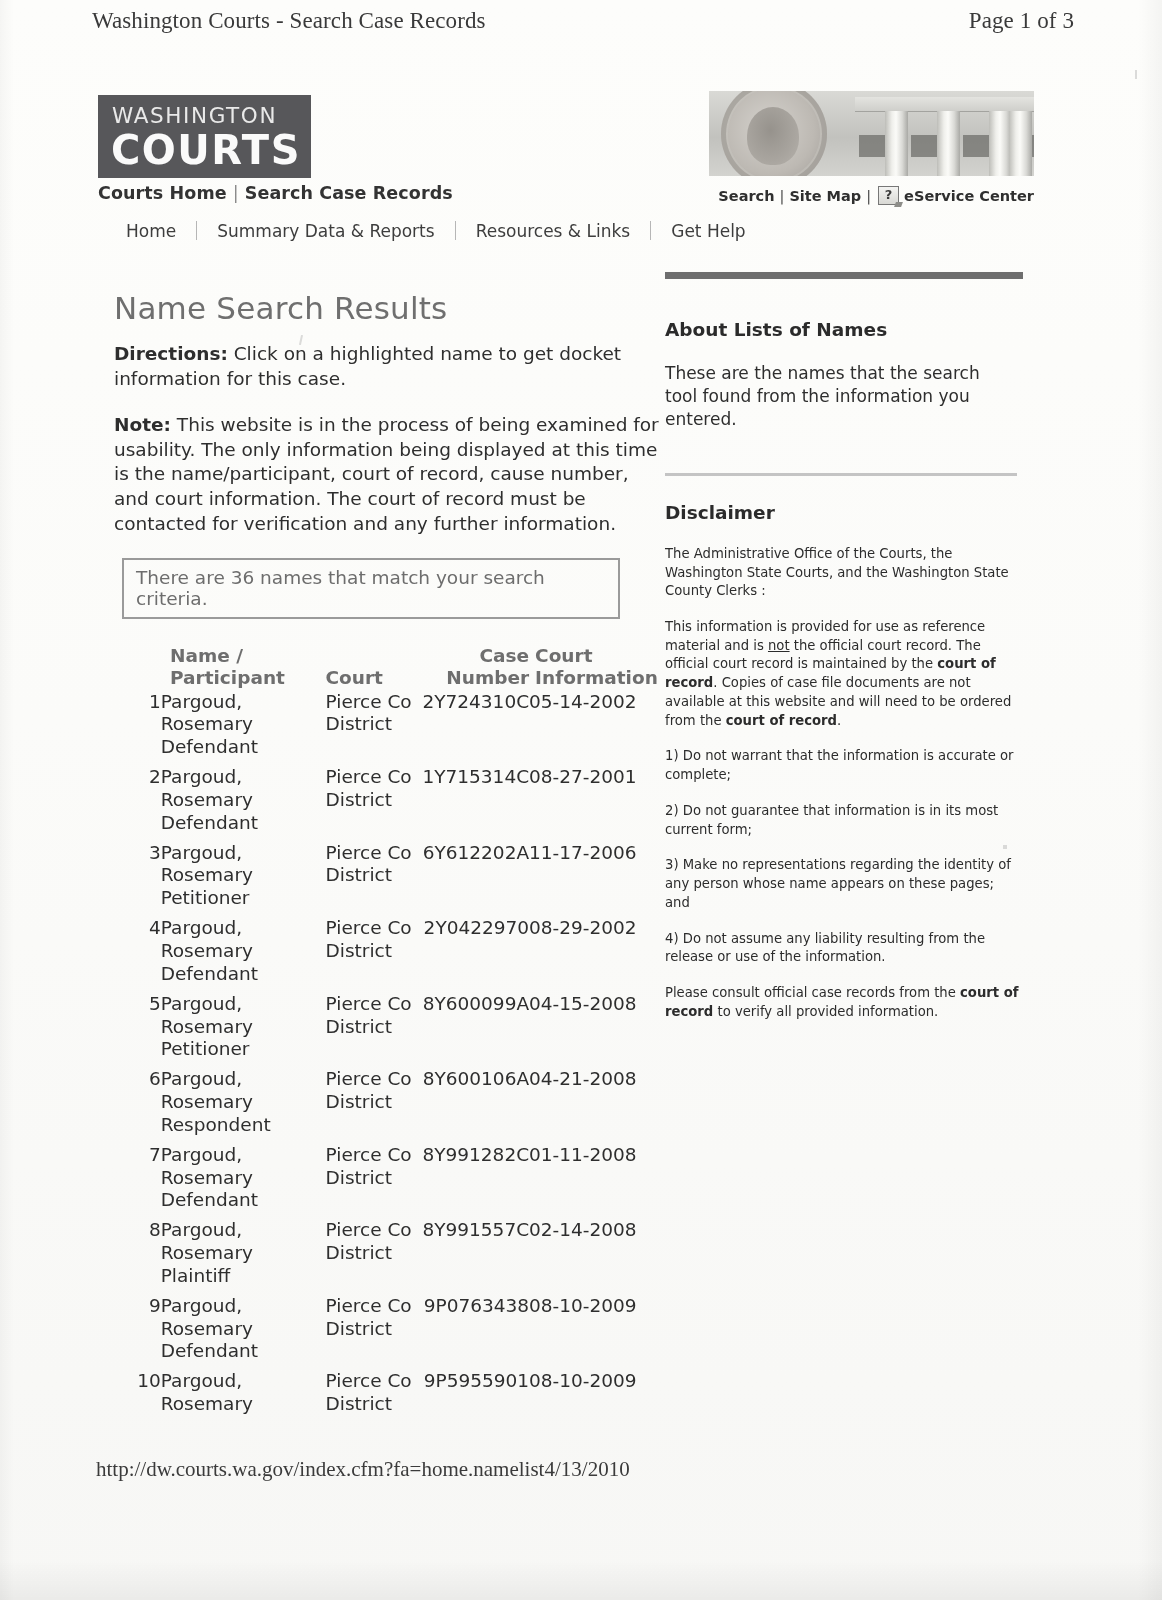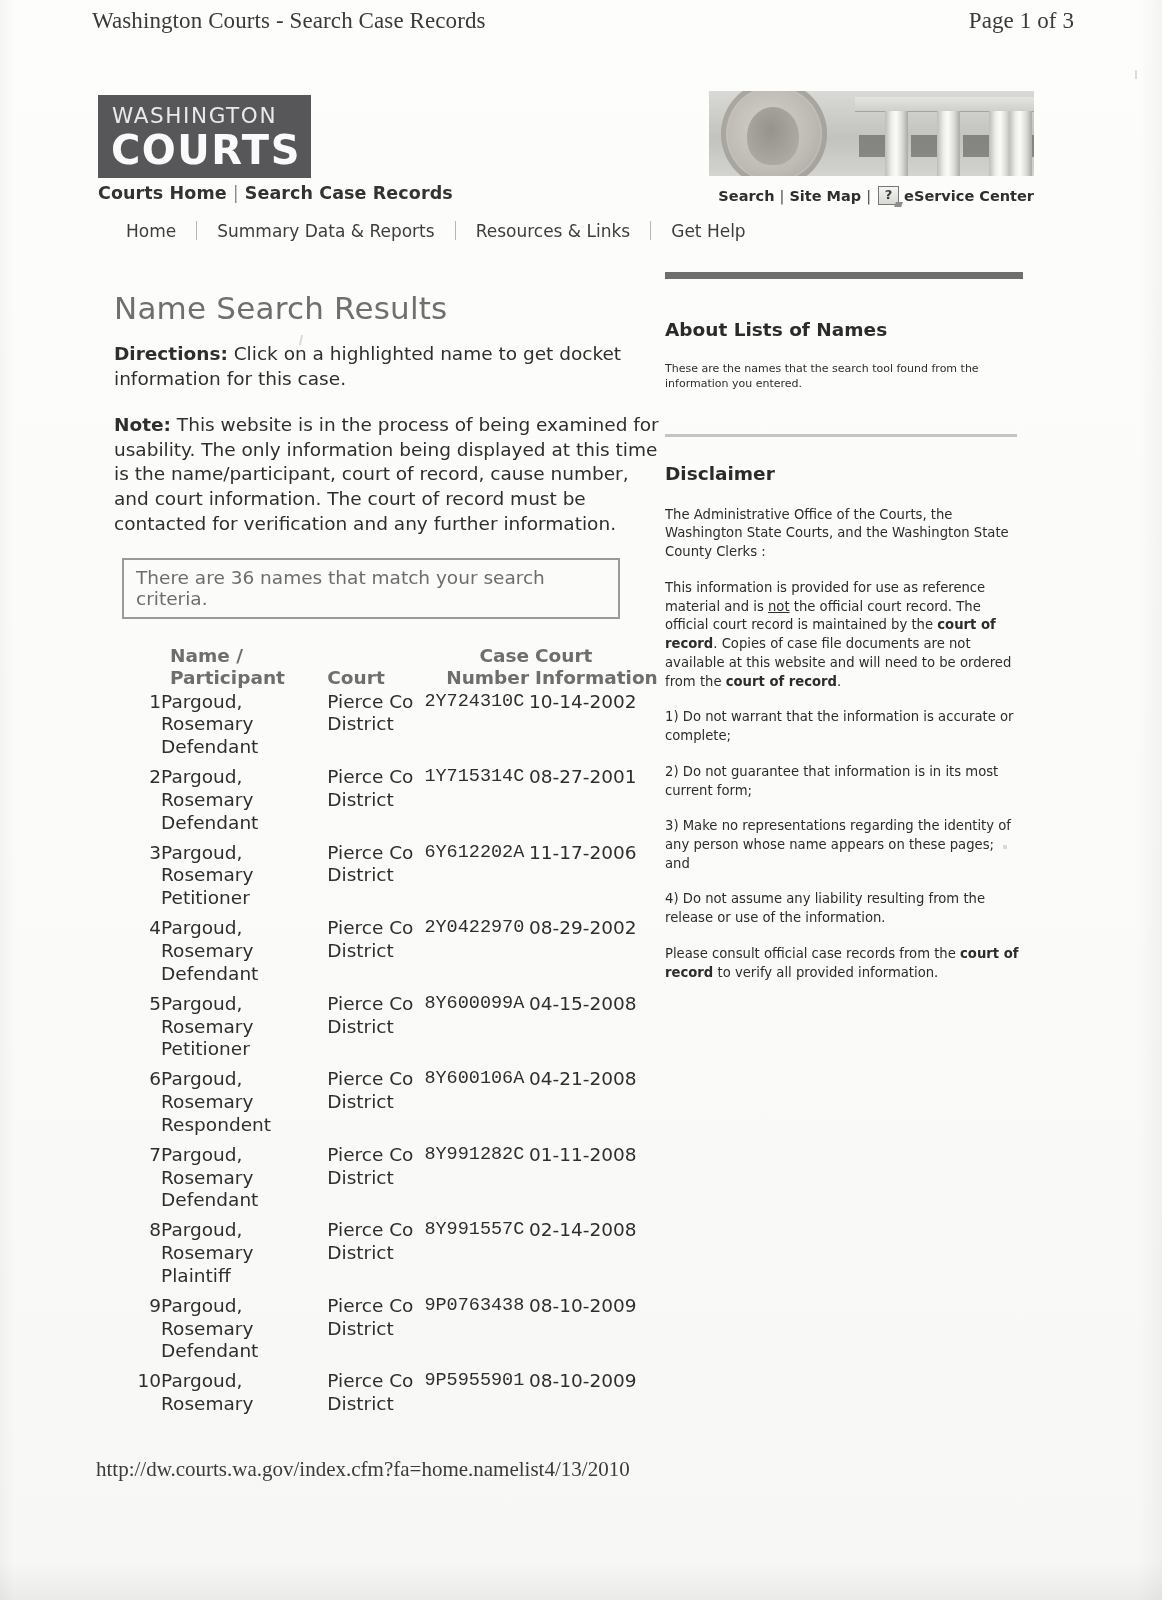--- a/index.html
+++ b/index.html
@@ -295,33 +295,33 @@
     line-height: 1.235;
   }
   td.c-num {
     text-align: right;
     width: 36px;
     padding-right: 6px;
     white-space: nowrap;
   }
   td.c-name { width: 160px; }
   td.c-court { width: 116px; }
-  td.c-case { width: 118px; text-align: center; white-space: nowrap; font-family: Liberation Mono, monospace; }
+  td.c-case { width: 118px; text-align: right; white-space: nowrap; }
   td.c-info { width: 125px; padding-left: 6px; white-space: nowrap; }
   tr.row-spacer td { height: 7px; line-height: 7px; font-size: 1px; }
 
   
   h2.side-head {
     font-size: 18.5px;
     font-weight: bold;
     color: #2b2b2b;
     margin: 0 0 22px 0;
   }
   .side-para {
-    font-size: 11px;
+    font-size: 17px;
     line-height: 1.35;
     color: #2e2e2e;
     margin: 0 0 10px 0;
     width: 352px;
   }
   .disc-para {
     font-size: 13.2px;
     line-height: 1.42;
     color: #2c2c2c;
     margin: 0 0 17px 0;
@@ -448,21 +448,21 @@
             <td class="c-name">
               <div>Pargoud,</div>
               <div>Rosemary</div>
               <div>Defendant</div>
             </td>
             <td class="c-court">
               <div>Pierce Co</div>
               <div>District</div>
             </td>
             <td class="c-case">2Y724310C</td>
-            <td class="c-info">10-14-2002</td>
+            <td class="c-info">05-14-2002</td>
           </tr>
           <tr class="row-spacer">
               <td colspan="5"></td>
             </tr>
 
           <tr>
             <td class="c-num">2</td>
             <td class="c-name">
               <div>Pargoud,</div>
               <div>Rosemary</div>

